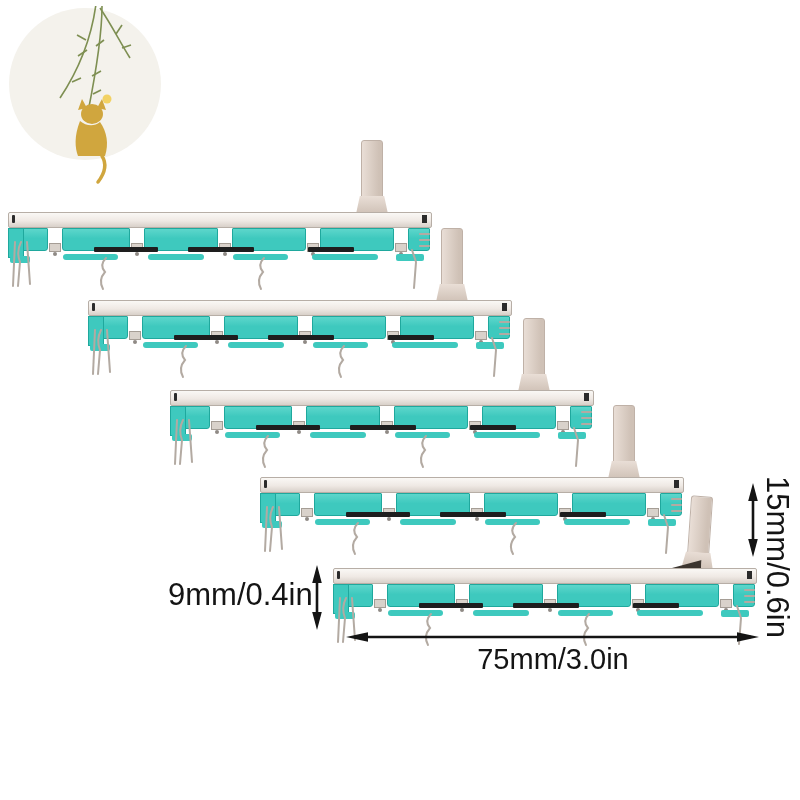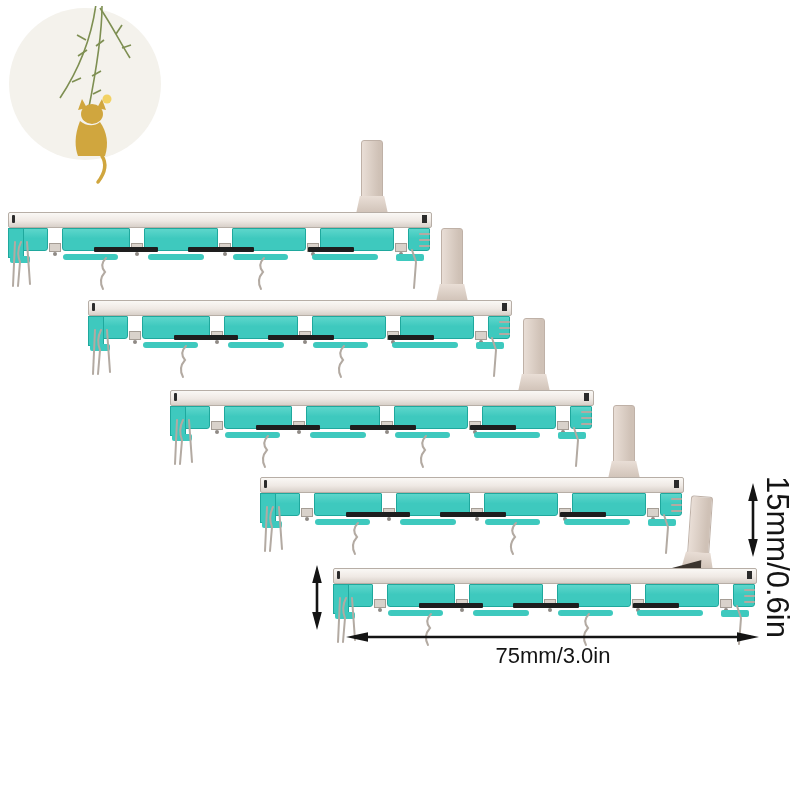--- a/index.html
+++ b/index.html
@@ -69,21 +69,21 @@
   .wires{left:0;top:88px;}
 
   
   #dims{position:absolute;left:0;top:0;pointer-events:none;}
   .dim-label{position:absolute;color:var(--ink,#141414);font-family:"Liberation Sans",sans-serif;white-space:nowrap;}
   .dim-height{
     left:668px;top:540px;width:220px;height:34px;
     transform:rotate(90deg);text-align:center;font-size:31px;
   }
   .dim-depth{left:168px;top:577px;font-size:31px;}
-  .dim-length{left:353px;top:643px;width:400px;text-align:center;font-size:22px;}
+  .dim-length{left:353px;top:643px;width:400px;text-align:center;font-size:29px;}
 </style>
 </head>
 <body>
 
 <div id="stage">
 
   <div id="logo">
     <svg width="184" height="180" viewBox="0 0 184 180">
       <circle cx="77" cy="78" r="76" style="fill:var(--logo-badge,#f4f2ec)"></circle>
       <g style="stroke:var(--logo-branch,#7e8f52);stroke-width:1.6;fill:none">
@@ -346,15 +346,16 @@
       <polygon points="317,630 312.2,612 321.8,612" stroke="none"></polygon>
     </g>
     <g style="stroke:var(--ink,#141414);fill:var(--ink,#141414);stroke-width:2.6">
       <line x1="354" y1="637" x2="751" y2="637"></line>
       <polygon points="346,637 368,632.2 368,641.8" stroke="none"></polygon>
       <polygon points="759,637 737,632.2 737,641.8" stroke="none"></polygon>
     </g>
   </svg>
 
   <div class="dim-label dim-height">15mm/0.6in</div>
+  <div class="dim-label dim-depth">9mm/0.4in</div>
   <div class="dim-label dim-length">75mm/3.0in</div>
 
 </div>
 
 </body></html>

